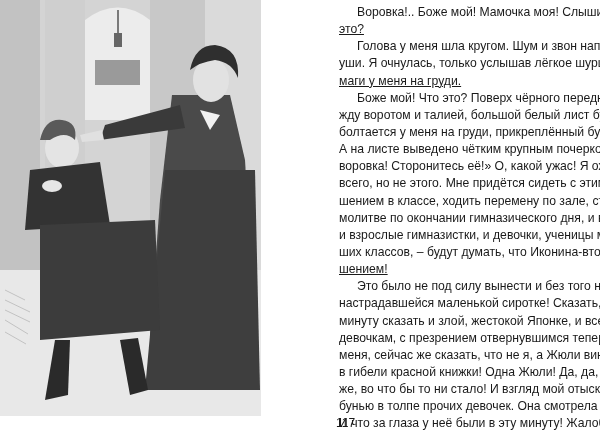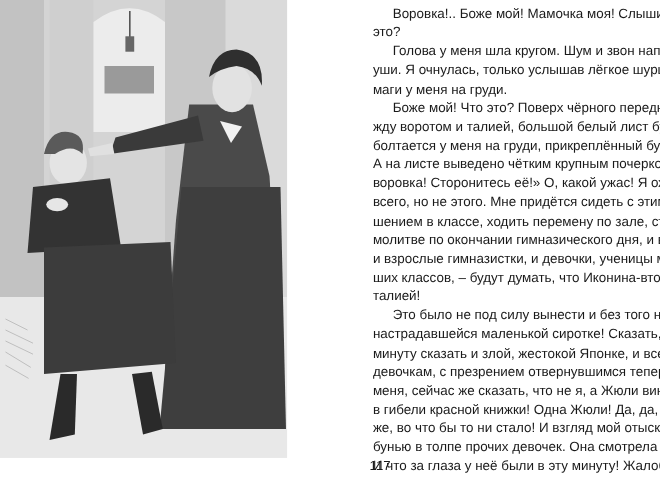--- a/index.html
+++ b/index.html
@@ -14,21 +14,21 @@
     .illustration svg { display: block; }
     .text-column {
       position: absolute; left: 339px; top: 4px; width: 259px;
       font-size: 12.2px; line-height: 17.15px;
     }
     .line {
       display: block; white-space: nowrap; text-align: justify; text-align-last: justify;
       height: 17.15px; overflow: visible;
     }
     .line.indent { padding-left: 18px; }
-    .line.last { text-align-last: left; }
+    .line.last { text-align-last: left; text-decoration: underline; }
     .page-number {
       position: absolute; left: 0; right: 0; top: 416px; text-align: right;
       font-size: 12px; padding-left: 336px; width: 264px; box-sizing: border-box; left: 0;
     }
   </style>
 </head>
 <body>
 
 <div class="illustration">
   <svg width="261" height="416" viewBox="0 0 261 416" xmlns="http://www.w3.org/2000/svg">
@@ -77,21 +77,21 @@
     <span class="line indent">Боже мой! Что это? Поверх чёрного передника, ме-</span>
     <span class="line">жду воротом и талией, большой белый лист бумаги</span>
     <span class="line">болтается у меня на груди, прикреплённый булавкой.</span>
     <span class="line">А на листе выведено чётким крупным почерком: «Она</span>
     <span class="line">воровка! Сторонитесь её!» О, какой ужас! Я ожидала</span>
     <span class="line">всего, но не этого. Мне придётся сидеть с этим укра-</span>
     <span class="line">шением в классе, ходить перемену по зале, стоять на</span>
     <span class="line">молитве по окончании гимназического дня, и все –</span>
     <span class="line">и взрослые гимназистки, и девочки, ученицы млад-</span>
     <span class="line">ших классов, – будут думать, что Иконина-вторая во-</span>
-    <span class="line last">талией!</span>
+    <span class="line last">шением!</span>
     <span class="line indent">Это было не под силу вынести и без того немало</span>
     <span class="line">настрадавшейся маленькой сиротке! Сказать, сию же</span>
     <span class="line">минуту сказать и злой, жестокой Японке, и всем этим</span>
     <span class="line">девочкам, с презрением отвернувшимся теперь от</span>
     <span class="line">меня, сейчас же сказать, что не я, а Жюли виновата</span>
     <span class="line">в гибели красной книжки! Одна Жюли! Да, да, сейчас</span>
     <span class="line">же, во что бы то ни стало! И взгляд мой отыскал гор-</span>
     <span class="line">бунью в толпе прочих девочек. Она смотрела на меня.</span>
     <span class="line">И что за глаза у неё были в эту минуту! Жалобные,</span>
   </div>

